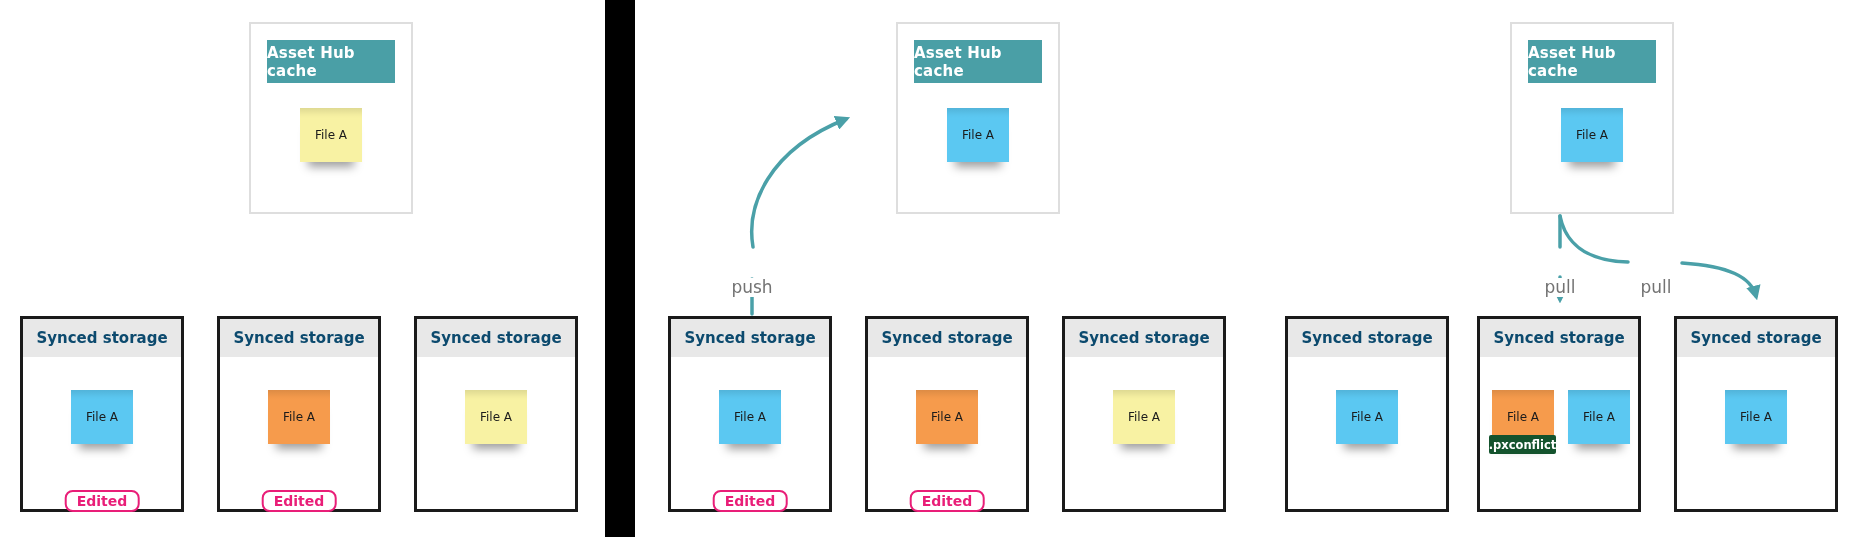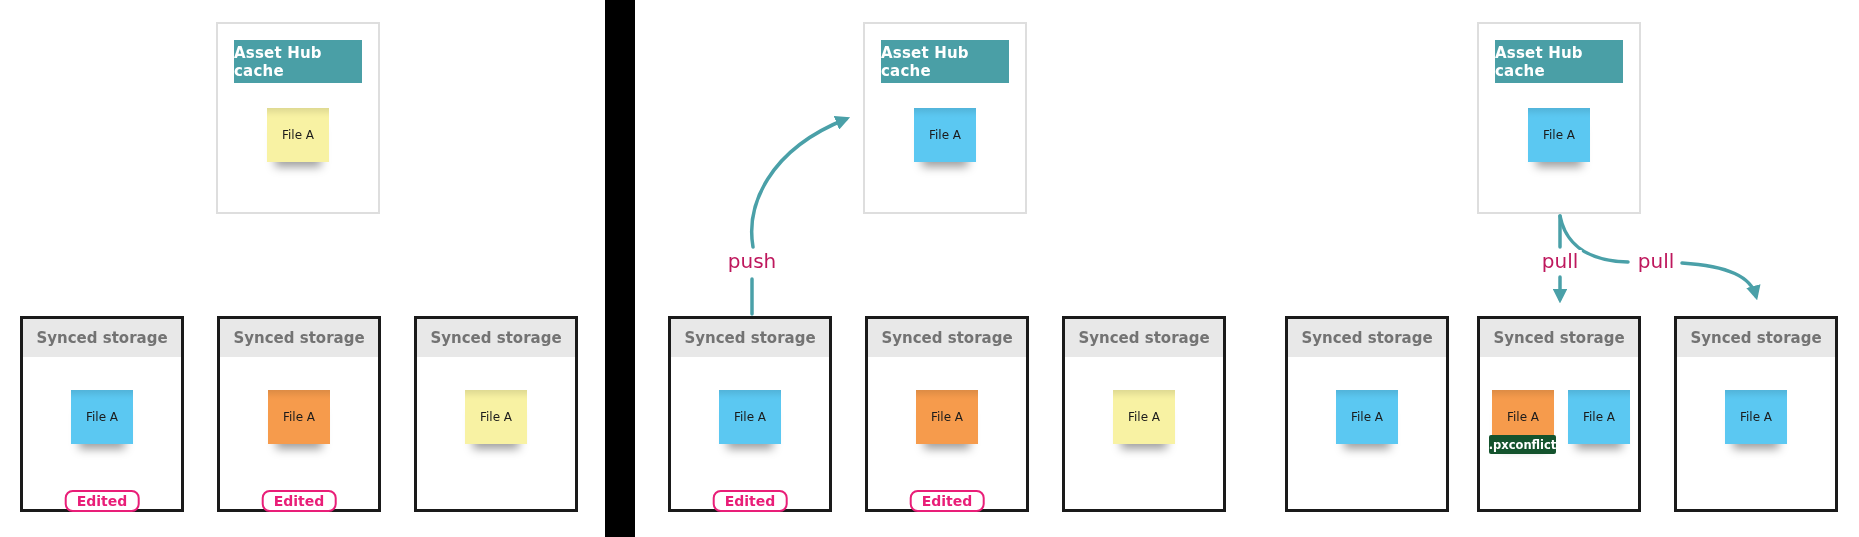--- a/index.html
+++ b/index.html
@@ -3,28 +3,28 @@
 <meta charset="utf-8">
 <style>
   html,body{margin:0;padding:0;background:#ffffff;}
   body{font-family:"DejaVu Sans","Liberation Sans",sans-serif;}
   #canvas{position:relative;width:1859px;height:537px;background:#ffffff;overflow:hidden;}
 
   .divider{position:absolute;top:0;width:30px;height:537px;background:#000000;}
 
   
   .hub{position:absolute;top:22px;width:164px;height:192px;background:#ffffff;
-       border:2px solid #dedede;box-sizing:border-box;padding:16px;}
+       border:2px solid #dedede;box-sizing:border-box;padding:16px;margin-left:33px;}
   .hub-header{height:43px;background:#4a9fa6;color:#ffffff;font-weight:bold;font-size:15px;
        display:flex;align-items:center;justify-content:center;letter-spacing:.2px;}
 
   
   .storage{position:absolute;top:316px;width:164px;height:196px;background:#ffffff;
        border:3px solid #1a1a1a;box-sizing:border-box;}
-  .storage-header{height:38px;background:#e8e8e8;color:#737373;font-weight:bold;font-size:15px;
+  .storage-header{height:38px;background:#e8e8e8;color:#0c4a6e;font-weight:bold;font-size:15px;
        display:flex;align-items:center;justify-content:center;}
 
   
   .note{position:absolute;width:62px;height:54px;display:flex;align-items:center;justify-content:center;
        font-size:12px;color:#1b1b1b;
        background-image:linear-gradient(to bottom,rgba(0,0,0,0.10) 0px,rgba(0,0,0,0.02) 7px,rgba(0,0,0,0) 10px);
        box-shadow:0 13px 9px -8px rgba(0,0,0,0.38);}
   .note-blue{background-color:#5bc8f2;}
   .note-yellow{background-color:#f8f2a3;}
   .note-orange{background-color:#f69b4c;}
@@ -40,22 +40,22 @@
   .conflict{position:absolute;left:9px;top:116px;width:67px;height:19px;background:#14532d;
        color:#ffffff;font-weight:bold;font-size:11.5px;display:flex;align-items:center;justify-content:center;
        border-radius:2px;z-index:3;}
 
   
   .storage .note.pos-left{left:12px;}
   .storage .note.pos-right{left:88px;}
 
   
   svg.arrows{position:absolute;left:0;top:0;z-index:5;pointer-events:none;}
-  .flow-label{position:absolute;z-index:6;color:#be185d;font-size:20px;transform:translateX(-50%);
-       background:#ffffff;padding:0 4px;line-height:1.1;}
+  .flow-label{position:absolute;z-index:6;color:#737373;font-size:17px;transform:translateX(-50%);
+       background:#ffffff;padding:0 4px;line-height:1.1;margin-top:28px;}
 </style>
 </head>
 <body>
 
 <div id="canvas">
 
   <div class="hub" style="left:216px;">
     <div class="hub-header">Asset Hub cache</div>
     <div class="note note-yellow">File A</div>
   </div>

